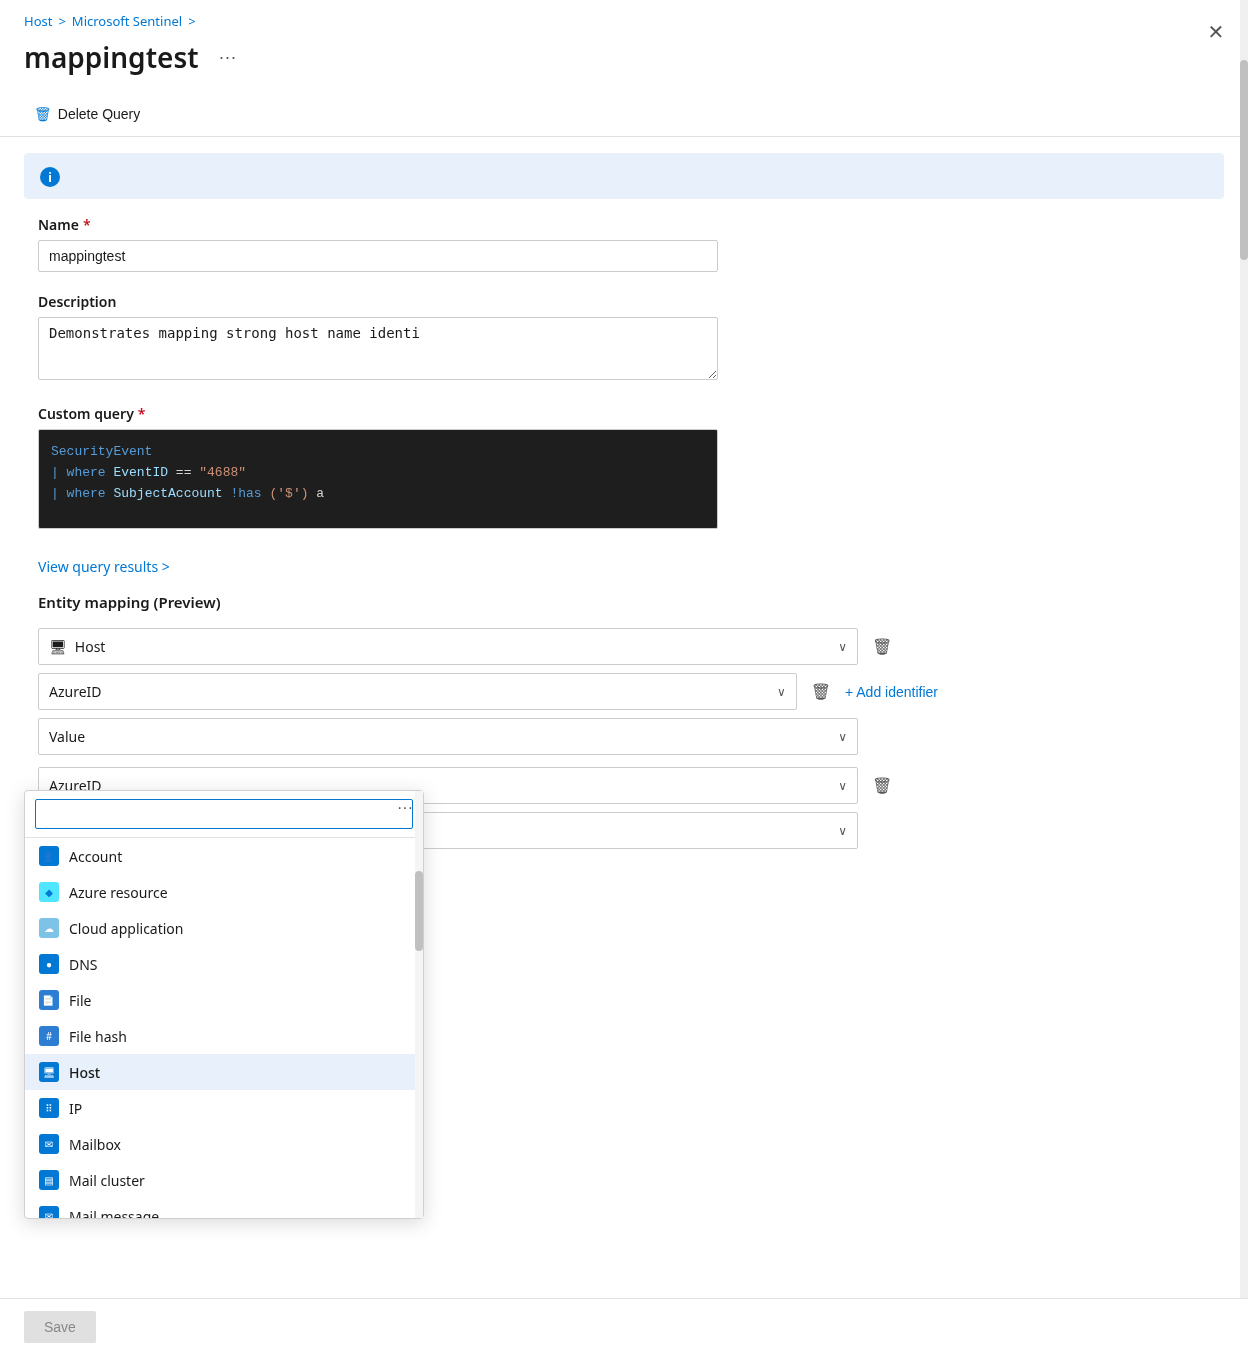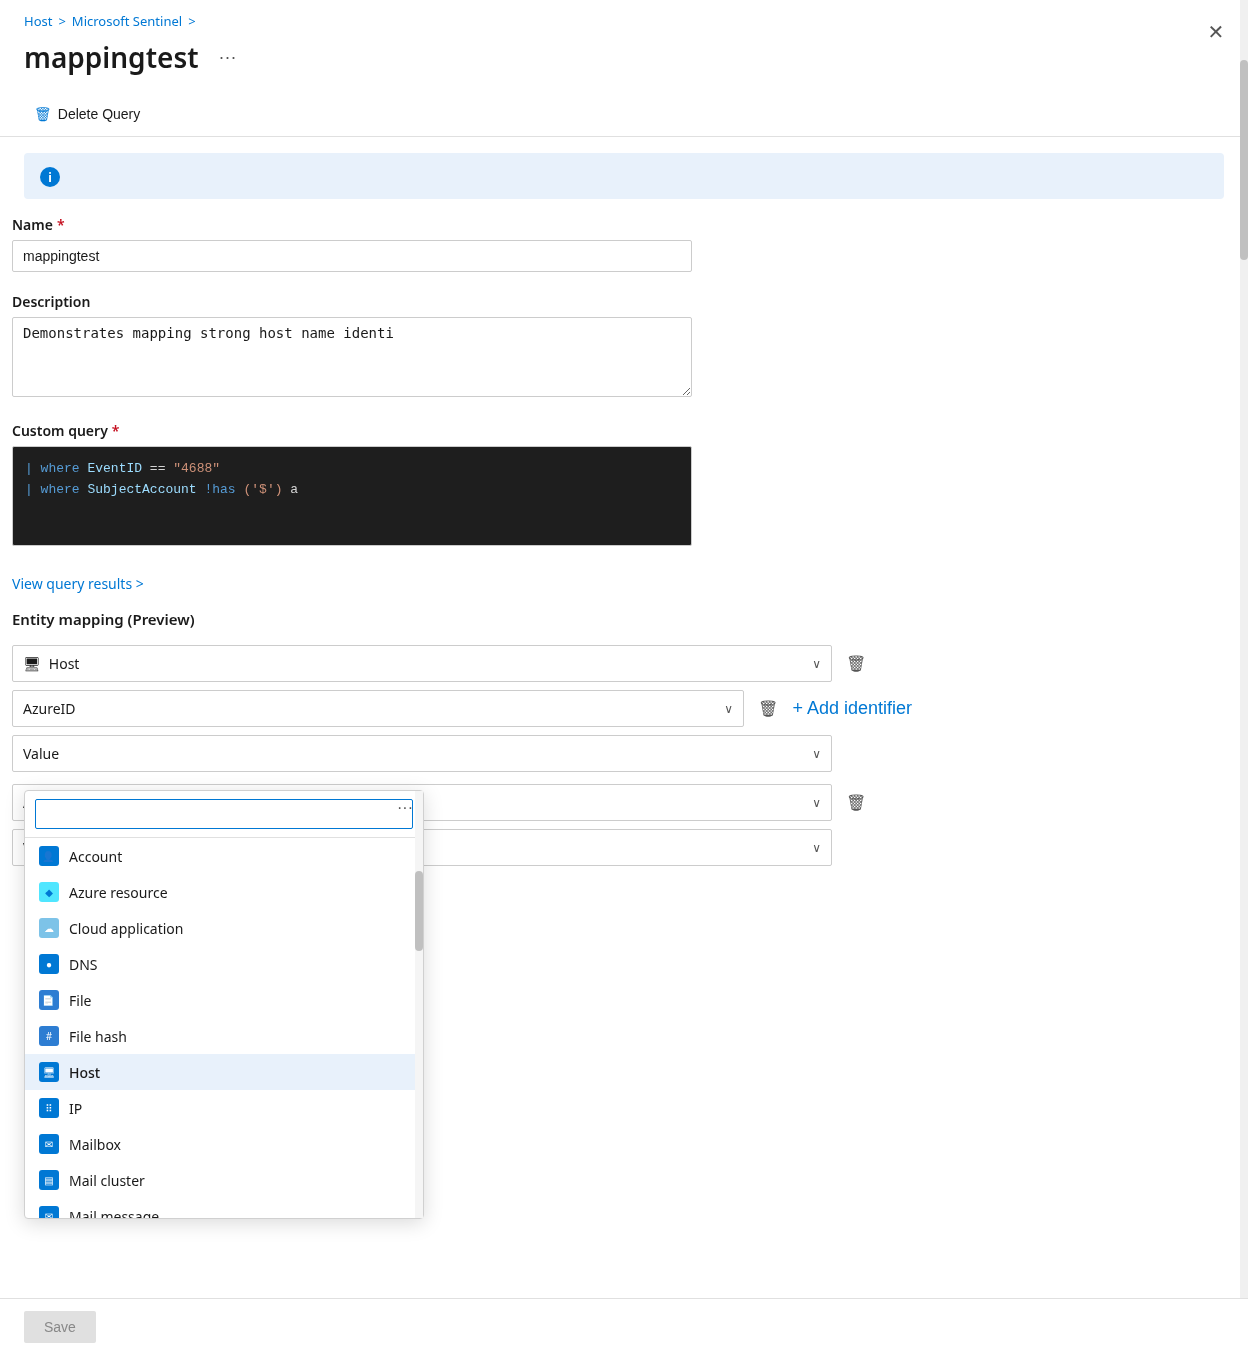--- a/index.html
+++ b/index.html
@@ -98,21 +98,21 @@
       font-size: 12px;
       font-weight: bold;
       flex-shrink: 0;
       margin-top: 2px;
     }
     .info-text { font-size: 13px; color: #1a1a1a; line-height: 1.5; }
     .info-text .link { color: #0078d4; cursor: pointer; text-decoration: none; }
 
     
     .form-section {
-      padding: 0 12px;
+      padding: 0 38px;
     }
     .form-group {
       margin-bottom: 20px;
     }
     .form-label {
       font-size: 14px;
       font-weight: 600;
       color: #1a1a1a;
       margin-bottom: 6px;
       display: flex;
@@ -131,21 +131,21 @@
       outline: none;
     }
     .form-textarea {
       width: 100%;
       max-width: 680px;
       border: 1px solid #ccc;
       border-radius: 2px;
       padding: 7px 10px;
       font-size: 14px;
       color: #1a1a1a;
-      height: 80px;
+      height: 63px;
       resize: vertical;
       outline: none;
     }
 
     
     .code-editor {
       width: 100%;
       max-width: 680px;
       border: 1px solid #ccc;
       border-radius: 2px;
@@ -220,21 +220,21 @@
       padding: 6px;
       color: #555;
       font-size: 16px;
       border-radius: 4px;
     }
     .add-identifier-btn {
       background: none;
       border: none;
       cursor: pointer;
       color: #0078d4;
-      font-size: 18px;
+      font-size: 14px;
       display: flex;
       align-items: center;
       gap: 4px;
       padding: 6px 0;
     }
 
     
     .footer-actions {
       position: fixed;
       bottom: 0;
@@ -432,20 +432,23 @@
     </div>
 
     
     <div class="form-group">
       <div class="form-label">
         <span>Custom query</span>
         <span class="required">*</span>
       </div>
       <div class="code-editor">
         <div>
+          <span class="code-keyword">SecurityEvent</span>
+        </div>
+        <div>
           <span class="code-pipe">| where</span> <span style="color:#9cdcfe">EventID</span> <span class="code-operator">==</span> <span class="code-string">"4688"</span>
         </div>
         <div>
           <span class="code-pipe">| where</span> <span style="color:#9cdcfe">SubjectAccount</span> <span class="code-keyword">!has</span> <span class="code-string">('$')</span> <span style="color:#d4d4d4">a</span>
         </div>
       </div>
     </div>
 
     
     <a href="#" class="view-query-link">View query results &gt;</a>

